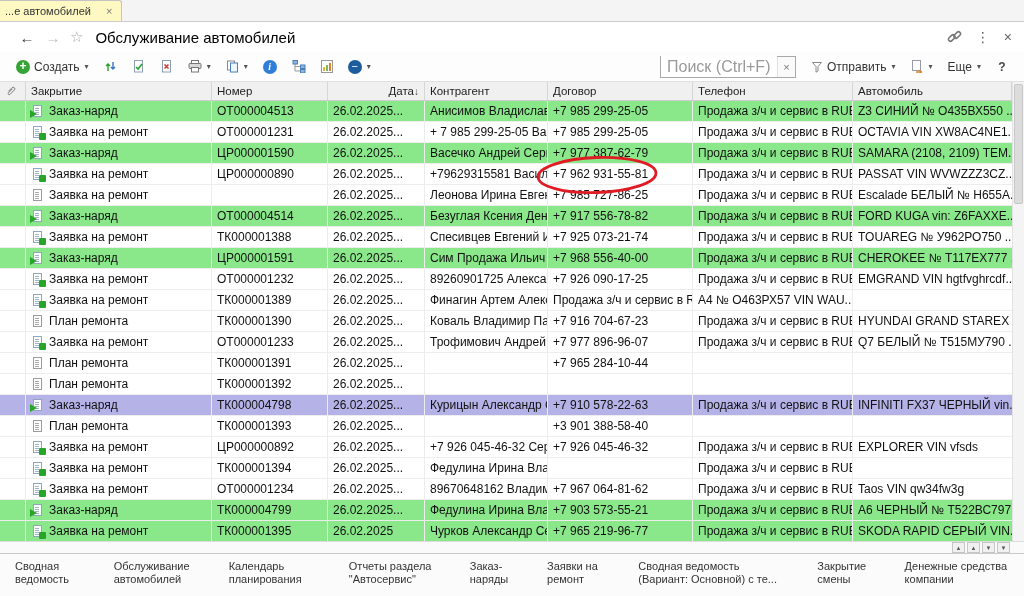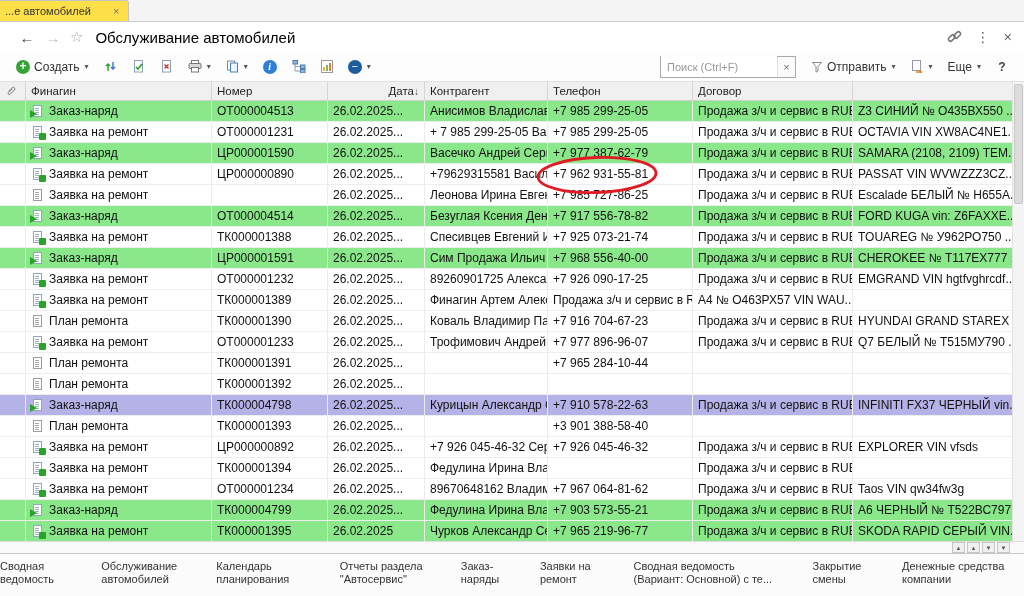--- a/index.html
+++ b/index.html
@@ -2,21 +2,21 @@
 <html><head>
 <meta charset="utf-8">
 <style>
   *{margin:0;padding:0;box-sizing:border-box}
   html,body{width:1024px;height:596px;overflow:hidden;background:#e9e9e9}
   body{font-family:"Liberation Sans",sans-serif;color:#1a1a1a}
   .app{position:relative;width:1024px;height:596px;background:#fff;font-size:12px}
 
   
   .tabbar{height:22px;background:#f4f4f4;border-bottom:1px solid #cccccc;display:flex;align-items:flex-end}
-  .tab{height:21px;display:flex;align-items:center;gap:22px;padding:0 9px 0 5px;background:#fde047;
+  .tab{height:21px;display:flex;align-items:center;gap:15px;padding:0 9px 0 5px;background:#fef9c3;
        border:1px solid #c3c3c3;border-bottom:none;border-left:none;font-size:11px;color:#333;
        border-radius:0 3px 0 0;cursor:pointer}
   .tab-close{color:#777;font-size:11px}
 
   
   .titlebar{height:30px;display:flex;align-items:center;padding:0 12px 0 14px;background:#fff}
   .nav-btn{width:26px;height:22px;border:none;background:transparent;font-size:15px;color:#3c3c3c;
            display:flex;align-items:center;justify-content:center;cursor:pointer}
   .nav-btn.disabled{color:#bdbdbd}
   .star{color:#a8a8a8;font-size:15px;margin:0 6px 0 4px}
@@ -28,21 +28,21 @@
   
   .toolbar{height:30px;display:flex;align-items:center;gap:3px;padding:0 10px;background:#fdfdfd;border-bottom:1px solid #e0e0e0}
   .tbtn{display:flex;align-items:center;gap:4px;height:24px;padding:0 5px;border:1px solid transparent;border-radius:2px;
         background:transparent;font-size:12px;color:#333;cursor:pointer;white-space:nowrap}
   .caret{font-size:8px;color:#555;margin-left:1px}
   .plus-ic{width:14px;height:14px;border-radius:50%;background:#35a335;color:#fff;font-size:12px;line-height:13px;text-align:center;font-weight:bold}
   .info-ic{width:14px;height:14px;border-radius:50%;background:#2f7ed8;color:#fff;font-size:10px;line-height:14px;text-align:center;
            font-style:italic;font-weight:bold;font-family:"Liberation Serif",serif}
   .circle-minus{width:14px;height:14px;border-radius:50%;background:#1d5d9e;color:#fff;font-size:11px;line-height:12px;text-align:center}
   .search-box{display:flex;align-items:center;height:22px;border:1px solid #a9a9a9;background:#fff;margin-left:auto;margin-right:6px}
-  .search-input{border:none;outline:none;width:116px;height:21px;padding:0 6px;font-size:11px;color:#333;font-family:"Liberation Sans",sans-serif}
+  .search-input{border:none;outline:none;width:116px;height:21px;padding:0 6px;font-size:16px;color:#333;font-family:"Liberation Sans",sans-serif}
   .search-input::placeholder{color:#9a9a9a}
   .search-clear{width:18px;height:20px;border:none;border-left:1px solid #e0e0e0;background:#fafafa;color:#777;font-size:11px;cursor:pointer}
   .help-btn{width:24px;justify-content:center;font-weight:bold;color:#444}
 
   
   .table-area{position:relative;height:459px}
   .thead,.tr{display:grid;grid-template-columns:26px 186px 116px 97px 123px 145px 160px 1fr}
   .thead{height:19px;background:#f0f0f0;border-bottom:1px solid #cfcfcf;margin-right:12px}
   .th{display:flex;align-items:center;padding:0 5px;font-size:11.5px;color:#222;border-right:1px solid #d6d6d6;
       overflow:hidden;white-space:nowrap;cursor:pointer}
@@ -69,21 +69,21 @@
   
   .vscroll{position:absolute;top:0;right:0;width:12px;height:459px;background:#f4f4f4;border-left:1px solid #e2e2e2}
   .vthumb{position:absolute;top:2px;left:1px;width:9px;height:120px;background:#dcdcdc;border:1px solid #c8c8c8;border-radius:2px}
 
   
   .pager{height:12px;background:#fafafa;border-top:1px solid #dcdcdc;display:flex;justify-content:flex-end;align-items:center;gap:2px;padding-right:14px}
   .pgbtn{width:13px;height:11px;border:1px solid #c6c6c6;background:#f0f0f0;font-size:6px;line-height:8px;color:#555;cursor:pointer;padding:0}
 
   
   .footer{height:43px;border-top:1px solid #c9c9c9;background:#fbfbfb;display:flex;gap:27px;align-items:flex-start;
-          padding:6px 10px 0 0;font-size:11px;color:#333;overflow:hidden}
+          padding:6px 10px 0 15px;font-size:11px;color:#333;overflow:hidden}
   .f-item{display:inline-block;line-height:13px;cursor:pointer}
   .f-item:nth-child(2){max-width:88px}
   .f-item:nth-child(4){max-width:94px}
   .f-item:nth-child(7){max-width:152px}
   .f-item:nth-child(9){max-width:112px}
 
   
   .annot{position:absolute;left:534px;top:71px;z-index:10;pointer-events:none;transform:rotate(-2deg)}
 </style>
 </head>
@@ -208,37 +208,40 @@
   </div>
 
   <div class="table-area">
     <div class="thead">
       <div class="th">
         <svg width="12" height="12" viewBox="0 0 16 16">
           <path d="M4.5 8.5 l5 -5 a2.2 2.2 0 0 1 3.1 3.1 l-6 6 a1.5 1.5 0 0 1 -2.1 -2.1 l5.5 -5.5" fill="none" stroke="#777" stroke-width="1.3"></path>
         </svg>
       </div>
       <div class="th">
-          <span>Финагин</span>
+          <span>Закрытие</span>
         </div>
       <div class="th">
           <span>Номер</span>
         </div>
       <div class="th th-date">
         <span>Дата</span>
         <span class="sort">↓</span>
       </div>
       <div class="th">
           <span>Контрагент</span>
         </div>
       <div class="th">
+          <span>Договор</span>
+        </div>
+      <div class="th">
           <span>Телефон</span>
         </div>
       <div class="th">
-          <span>Договор</span>
+          <span>Автомобиль</span>
         </div>
     </div>
 
     <div class="tbody">
   <div class="tr hl-green">
     <div class="td"></div>
     <div class="td">
       <span class="row-icon ic-order">
               <i></i>
               <b></b>

